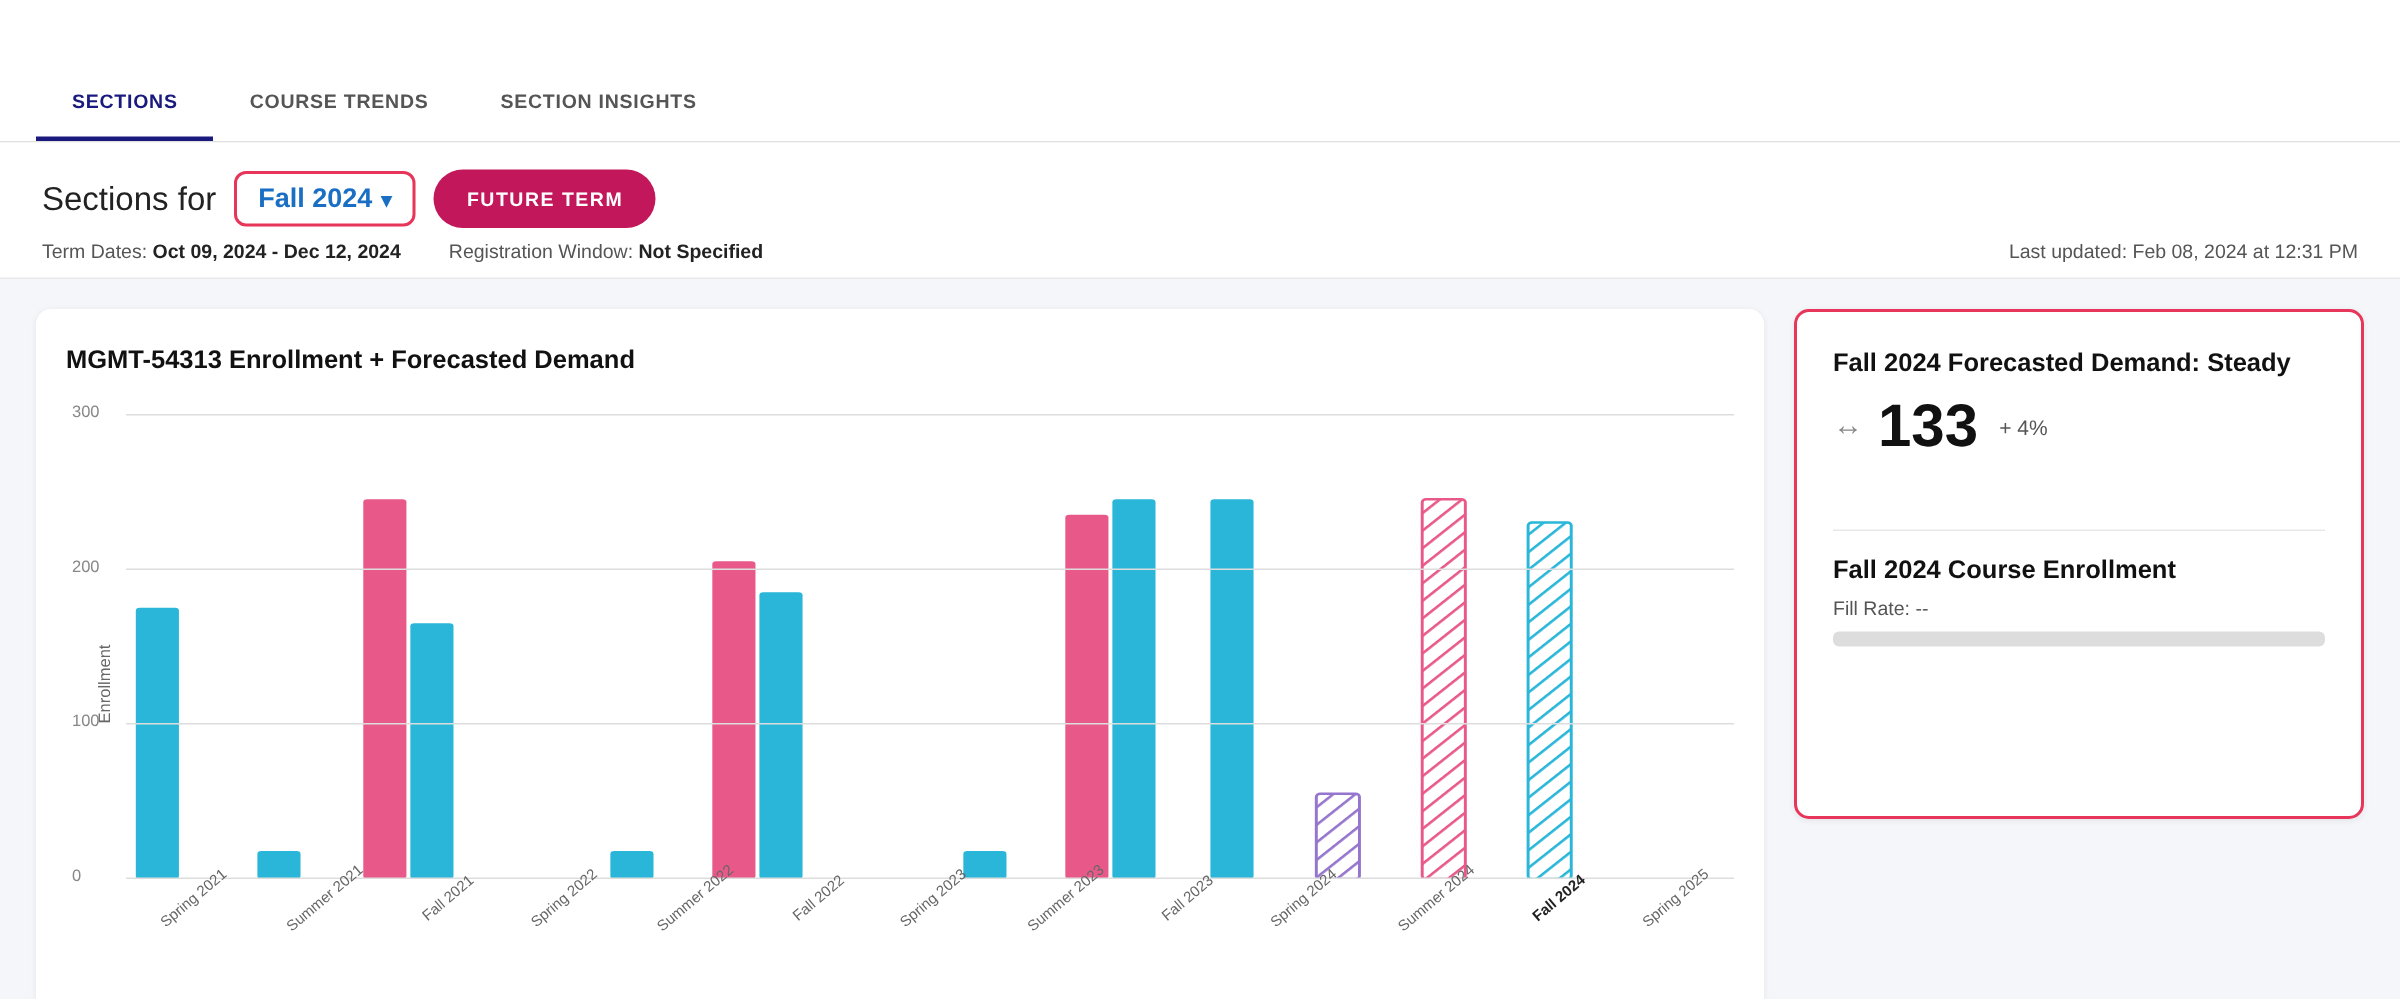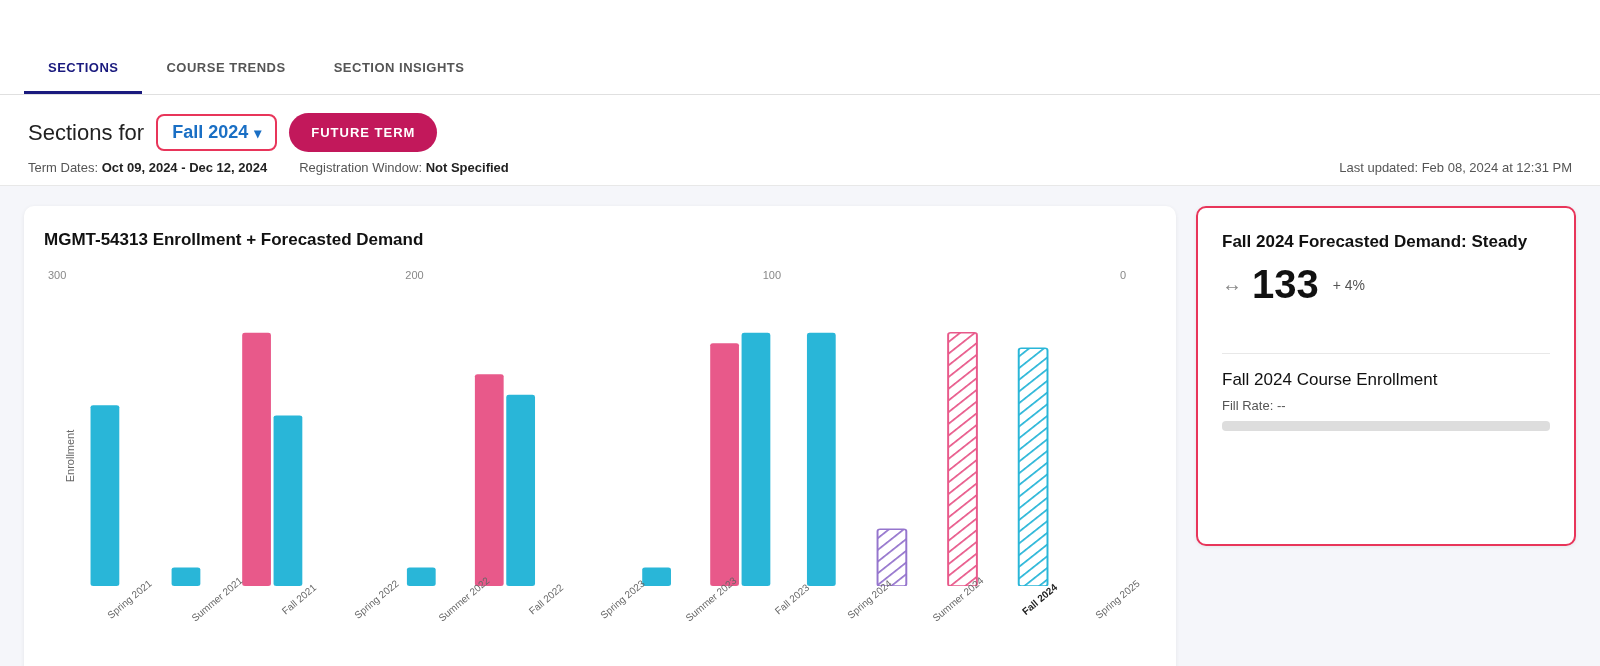--- a/index.html
+++ b/index.html
@@ -35,21 +35,21 @@
     
     .info-card { background: #fff; border-radius: 10px; padding: 24px; width: 380px; box-shadow: 0 1px 4px rgba(0,0,0,0.07); border: 2.5px solid #e8355a; min-height: 340px; display: flex; flex-direction: column; gap: 0; }
     .info-section { margin-bottom: 24px; }
     .info-section-title { font-size: 17px; font-weight: 700; color: #111; margin-bottom: 10px; }
     .demand-row { display: flex; align-items: center; gap: 10px; margin-bottom: 6px; }
     .demand-icon { font-size: 20px; color: #888; }
     .demand-number { font-size: 40px; font-weight: 700; color: #111; }
     .demand-change { font-size: 14px; color: #555; margin-left: 4px; }
     .demand-sub { font-size: 13px; color: #555; }
     .divider { border: none; border-top: 1px solid #e8e8e8; margin: 16px 0; }
-    .enrollment-section-title { font-size: 17px; font-weight: 400; color: #111; margin-bottom: 8px; }
+    .enrollment-section-title { font-size: 17px; font-weight: 700; color: #111; margin-bottom: 8px; }
     .fill-rate { font-size: 13px; color: #555; margin-bottom: 8px; }
     .fill-rate .label { color: #555; }
     .fill-bar-bg { background: #ddd; border-radius: 4px; height: 10px; width: 100%; }
     .fill-bar { background: #888; border-radius: 4px; height: 10px; }
   </style>
 </head>
 <body>
 
 <nav>
   <div class="nav-tabs">
@@ -90,21 +90,21 @@
 
   <div class="chart-card">
     <div class="chart-title">MGMT-54313 Enrollment + Forecasted Demand</div>
 
     <div style="position:relative; height:380px;">
 
       <div class="y-axis-label">Enrollment</div>
 
       <div style="position:absolute; left:40px; right:0; top:10px; bottom:60px;">
 
-        <div style="position:absolute; top:0; left:0; right:0; bottom:0; display:flex; justify-content:space-between; pointer-events:none;">
+        <div style="position:absolute; top:0; left:0; right:0; bottom:0; display:flex; flex-direction:column; justify-content:space-between; pointer-events:none;">
           <div style="border-top:1px solid #ddd; position:relative;">
               <span style="position:absolute; left:-36px; top:-8px; font-size:11px; color:#888;">300</span>
             </div>
           <div style="border-top:1px solid #ddd; position:relative;">
               <span style="position:absolute; left:-36px; top:-8px; font-size:11px; color:#888;">200</span>
             </div>
           <div style="border-top:1px solid #ddd; position:relative;">
               <span style="position:absolute; left:-36px; top:-8px; font-size:11px; color:#888;">100</span>
             </div>
           <div style="border-top:1px solid #ddd; position:relative;">

